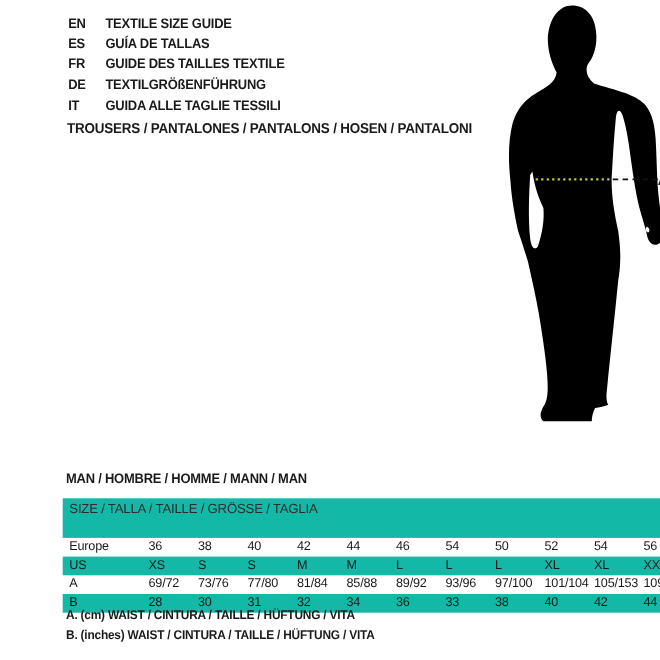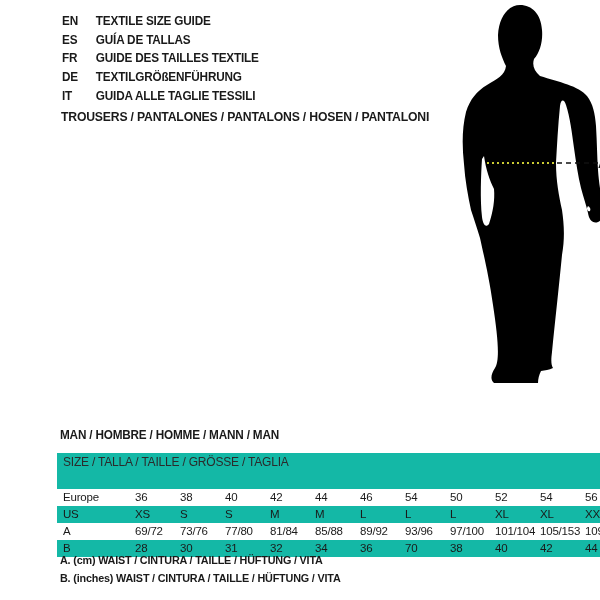--- a/index.html
+++ b/index.html
@@ -159,21 +159,21 @@
     </div>
 
     <div class="trow striped">
       <span class="row-label">B</span>
       <span class="cell">28</span>
       <span class="cell">30</span>
       <span class="cell">31</span>
       <span class="cell">32</span>
       <span class="cell">34</span>
       <span class="cell">36</span>
-      <span class="cell">70</span>
+      <span class="cell">33</span>
       <span class="cell">38</span>
       <span class="cell">40</span>
       <span class="cell">42</span>
       <span class="cell">44</span>
     </div>
   </div>
 
   <div class="footnotes condense">
     <div>A. (cm) WAIST / CINTURA / TAILLE / HÜFTUNG / VITA</div>
     <div>B. (inches) WAIST / CINTURA / TAILLE / HÜFTUNG / VITA</div>

